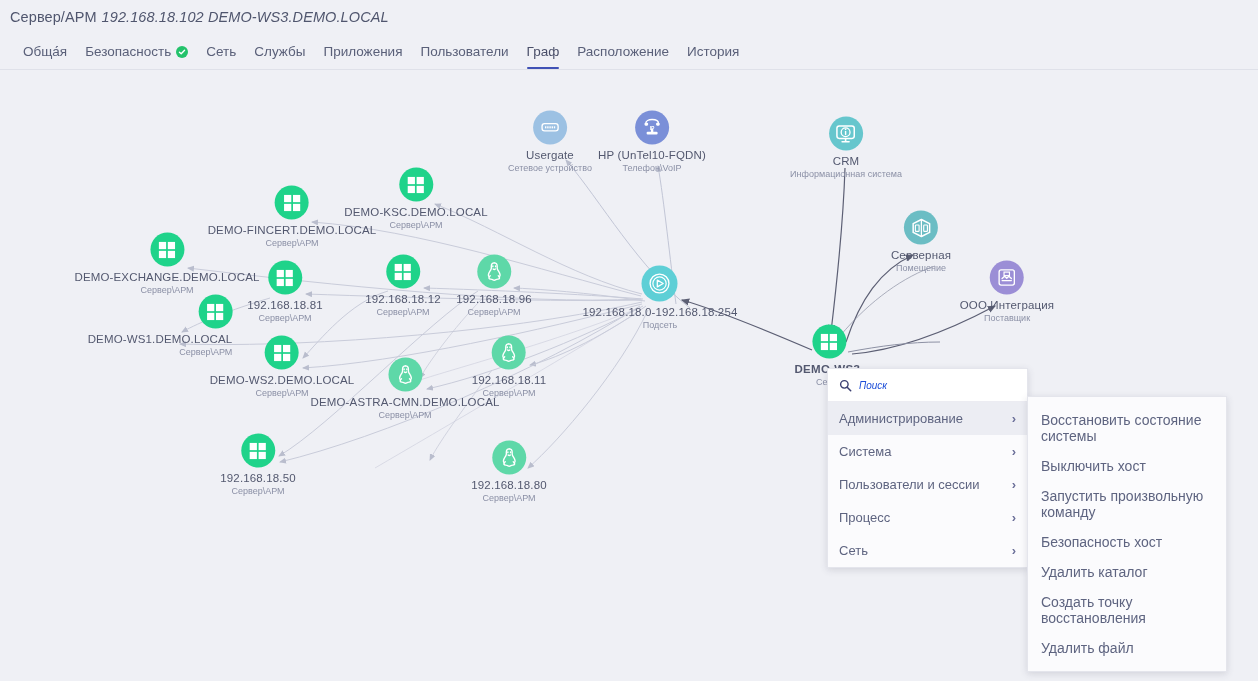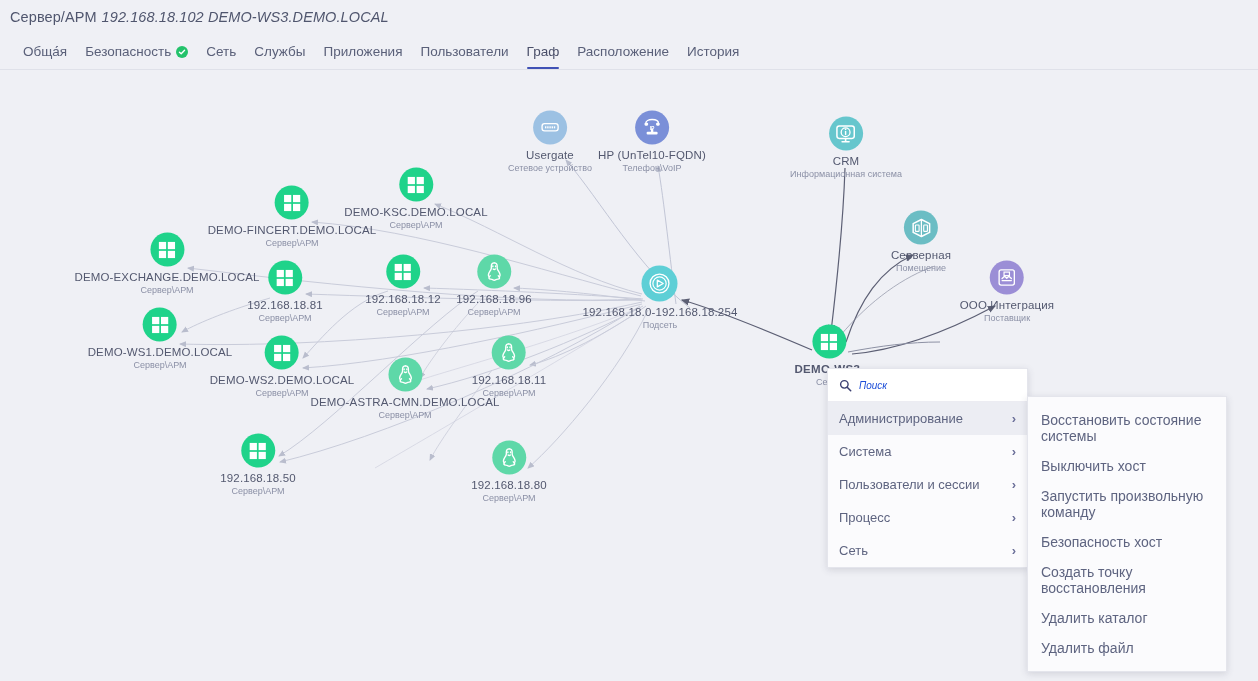--- a/index.html
+++ b/index.html
@@ -318,21 +318,21 @@
             <svg width="19" height="19" viewBox="0 0 20 20">
               <rect x="1.5" y="1.5" width="7.6" height="7.6" fill="#fff"></rect>
               <rect x="10.9" y="1.5" width="7.6" height="7.6" fill="#fff"></rect>
               <rect x="1.5" y="10.9" width="7.6" height="7.6" fill="#fff"></rect>
               <rect x="10.9" y="10.9" width="7.6" height="7.6" fill="#fff"></rect>
             </svg>
           </div>
           <div class="lbl">DEMO-EXCHANGE.DEMO.LOCAL</div>
           <div class="sub">Сервер\АРМ</div>
         </div>
-        <div class="node" style="left: 160px; top: 269px;">
+        <div class="node" style="left: 160px; top: 256px; align-items: flex-end;">
           <div class="disc" style="background: rgb(31, 211, 138);">
             <svg width="19" height="19" viewBox="0 0 20 20">
               <rect x="1.5" y="1.5" width="7.6" height="7.6" fill="#fff"></rect>
               <rect x="10.9" y="1.5" width="7.6" height="7.6" fill="#fff"></rect>
               <rect x="1.5" y="10.9" width="7.6" height="7.6" fill="#fff"></rect>
               <rect x="10.9" y="10.9" width="7.6" height="7.6" fill="#fff"></rect>
             </svg>
           </div>
           <div class="lbl">DEMO-WS1.DEMO.LOCAL</div>
           <div class="sub">Сервер\АРМ</div>
@@ -508,19 +508,19 @@
         </div>
       </div>
   </div>
 
   <div class="submenu">
     <div id="sub-items">
         <div class="sub-item">Восстановить состояние системы</div>
         <div class="sub-item">Выключить хост</div>
         <div class="sub-item">Запустить произвольную команду</div>
         <div class="sub-item">Безопасность хост</div>
+        <div class="sub-item">Удалить каталог</div>
         <div class="sub-item">Создать точку восстановления</div>
-        <div class="sub-item">Удалить каталог</div>
         <div class="sub-item">Удалить файл</div>
       </div>
   </div>
 
 </div>
 
 </body></html>

